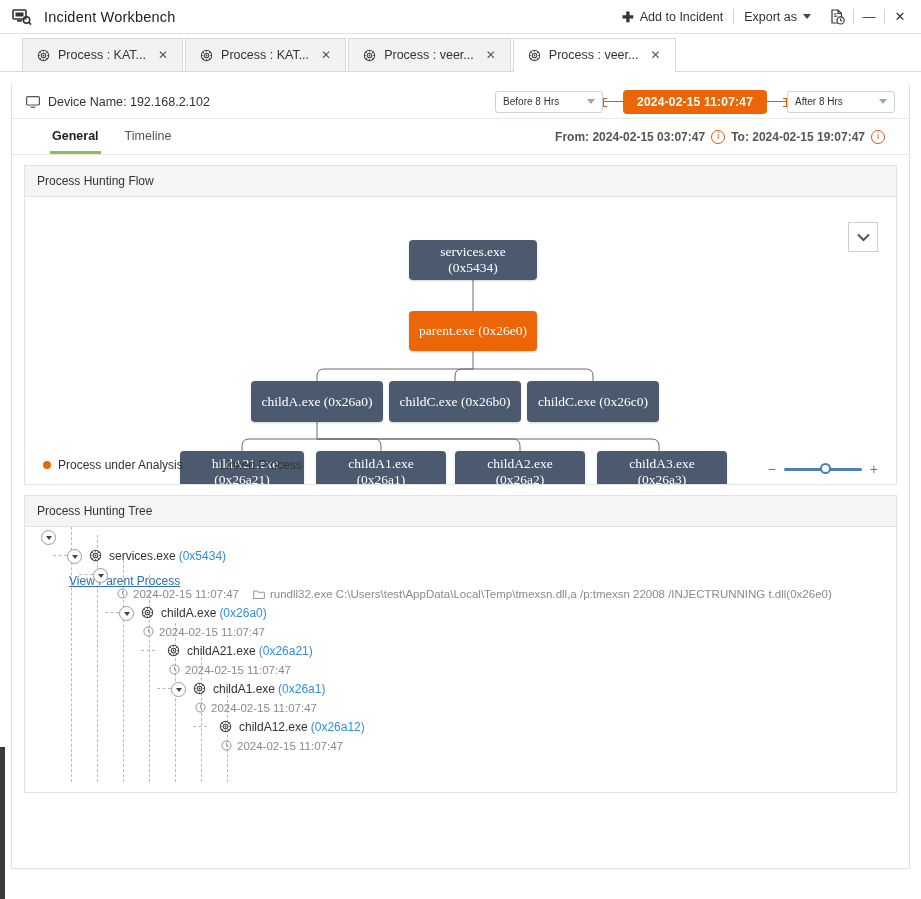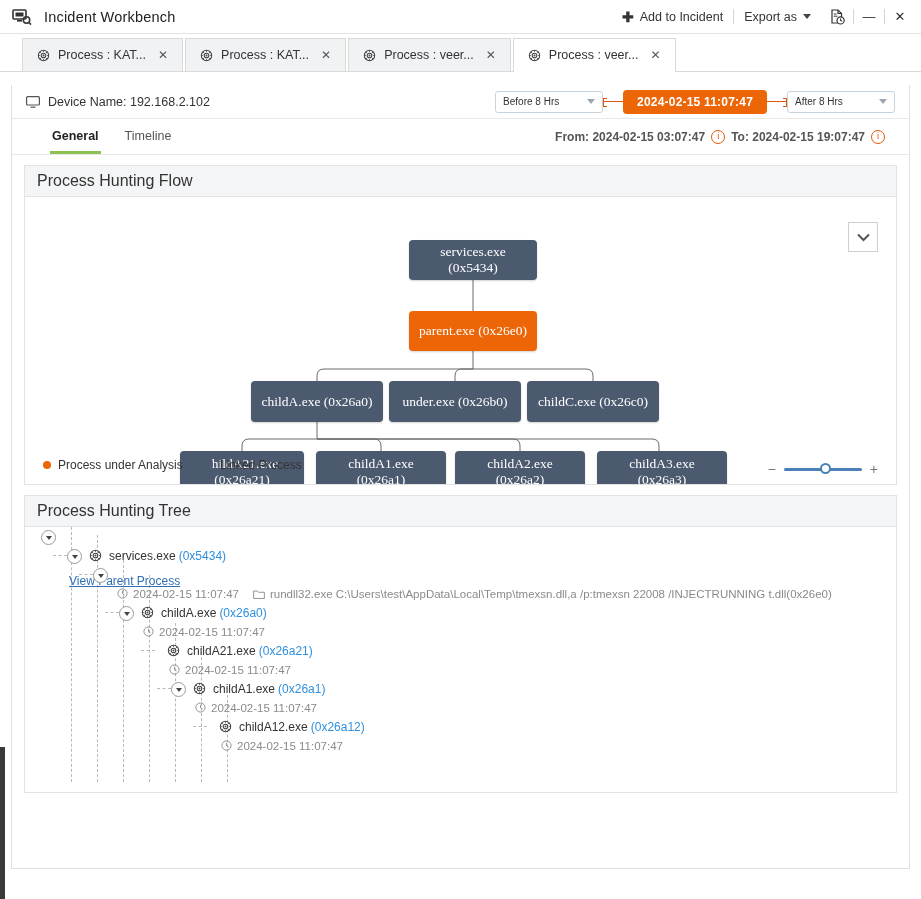--- a/index.html
+++ b/index.html
@@ -62,21 +62,21 @@
     display:flex;align-items:center;padding:0 14px;font-size:12px;font-weight:bold;letter-spacing:.2px;
   }
   .tabs2{height:36px;display:flex;align-items:center;padding:0 24px;box-sizing:border-box;border-bottom:1px solid #e8e8e8;}
   .t2{font-size:12.5px;color:#555;margin-right:26px;padding-bottom:2px;position:relative;}
   .t2.sel{color:#222;font-weight:bold;margin-left:16px;}
   .t2.sel:after{content:"";position:absolute;left:-2px;right:-2px;bottom:-9px;height:3px;background:#8cc152;}
   .fromto{margin-left:auto;display:flex;align-items:center;gap:6px;font-size:12px;color:#555;font-weight:bold;}
   .infoi{display:inline-block;width:12px;height:12px;border:1px solid #e0560d;border-radius:50%;color:#e0560d;font-size:9px;line-height:11px;text-align:center;font-weight:normal;}
   
   .panel{margin:10px 12px 0 12px;border:1px solid #e2e2e2;background:#fff;}
-  .panel-h{height:30px;background:#f4f5f7;border-bottom:1px solid #e2e2e2;display:flex;align-items:center;padding:0 12px;font-size:16px;color:#333;}
+  .panel-h{height:30px;background:#f4f5f7;border-bottom:1px solid #e2e2e2;display:flex;align-items:center;padding:0 12px;font-size:12px;color:#333;}
   .flowarea{height:287px;position:relative;overflow:hidden;}
   .node{
     position:absolute;background:#4c5a70;color:#fff;border-radius:4px;
     display:flex;align-items:center;justify-content:center;text-align:center;
     font-family:"Liberation Serif", serif;font-size:13.5px;line-height:1.15;
     box-shadow:0 1px 2px rgba(0,0,0,.18);box-sizing:border-box;padding:2px 6px;
   }
   .node.orange{background:#ec6608;}
   .flowsvg{position:absolute;left:0;top:0;}
   .legend{position:absolute;left:18px;bottom:12px;display:flex;align-items:center;gap:22px;font-size:12px;color:#333;z-index:5;margin-top:40px;}
@@ -296,21 +296,21 @@
             <div>parent.exe (0x26e0)</div>
           </div>
         </div>
         <div class="node" style="left: 226px; top: 184px; width: 132px; height: 41px; background: rgb(76, 90, 112);">
           <div>
             <div>childA.exe (0x26a0)</div>
           </div>
         </div>
         <div class="node" style="left: 364px; top: 184px; width: 132px; height: 41px; background: rgb(76, 90, 112);">
           <div>
-            <div>under.exe (0x26b0)</div>
+            <div>childC.exe (0x26b0)</div>
           </div>
         </div>
         <div class="node" style="left: 502px; top: 184px; width: 132px; height: 41px; background: rgb(76, 90, 112);">
           <div>
             <div>childC.exe (0x26c0)</div>
           </div>
         </div>
         <div class="node" style="left: 155px; top: 254px; width: 124px; height: 42px; background: rgb(76, 90, 112);">
           <div>
             <div>childA21.exe</div>

